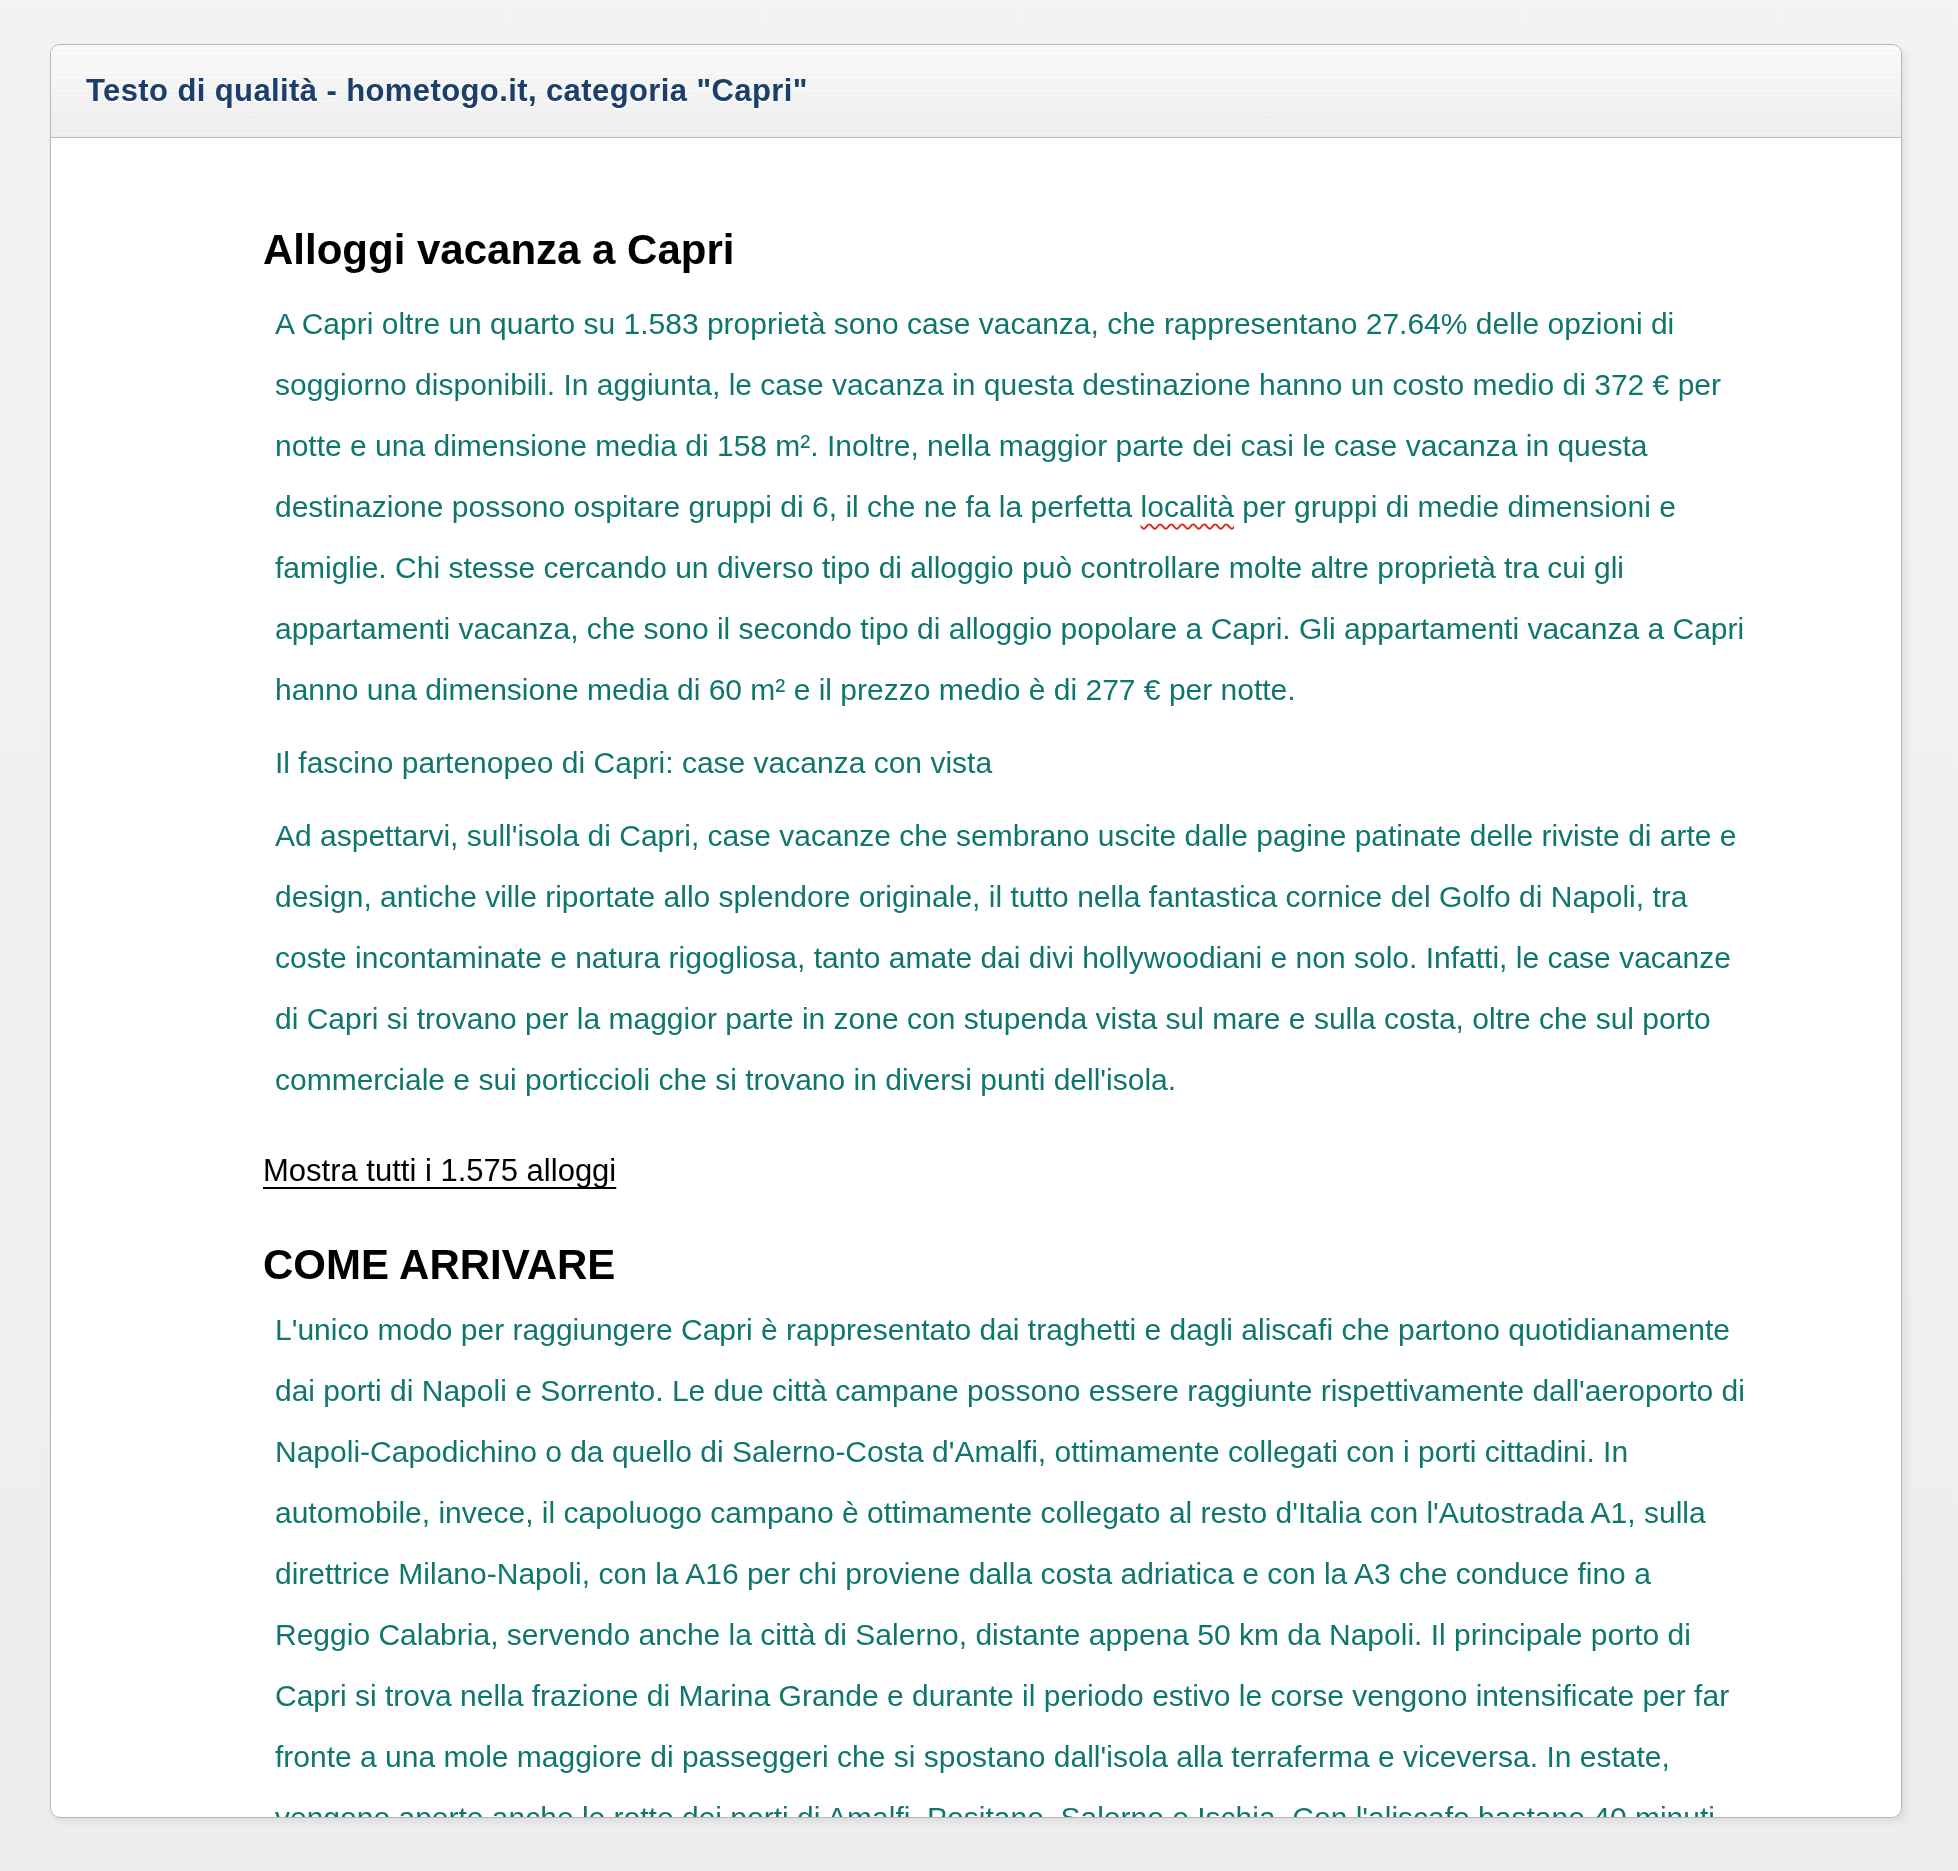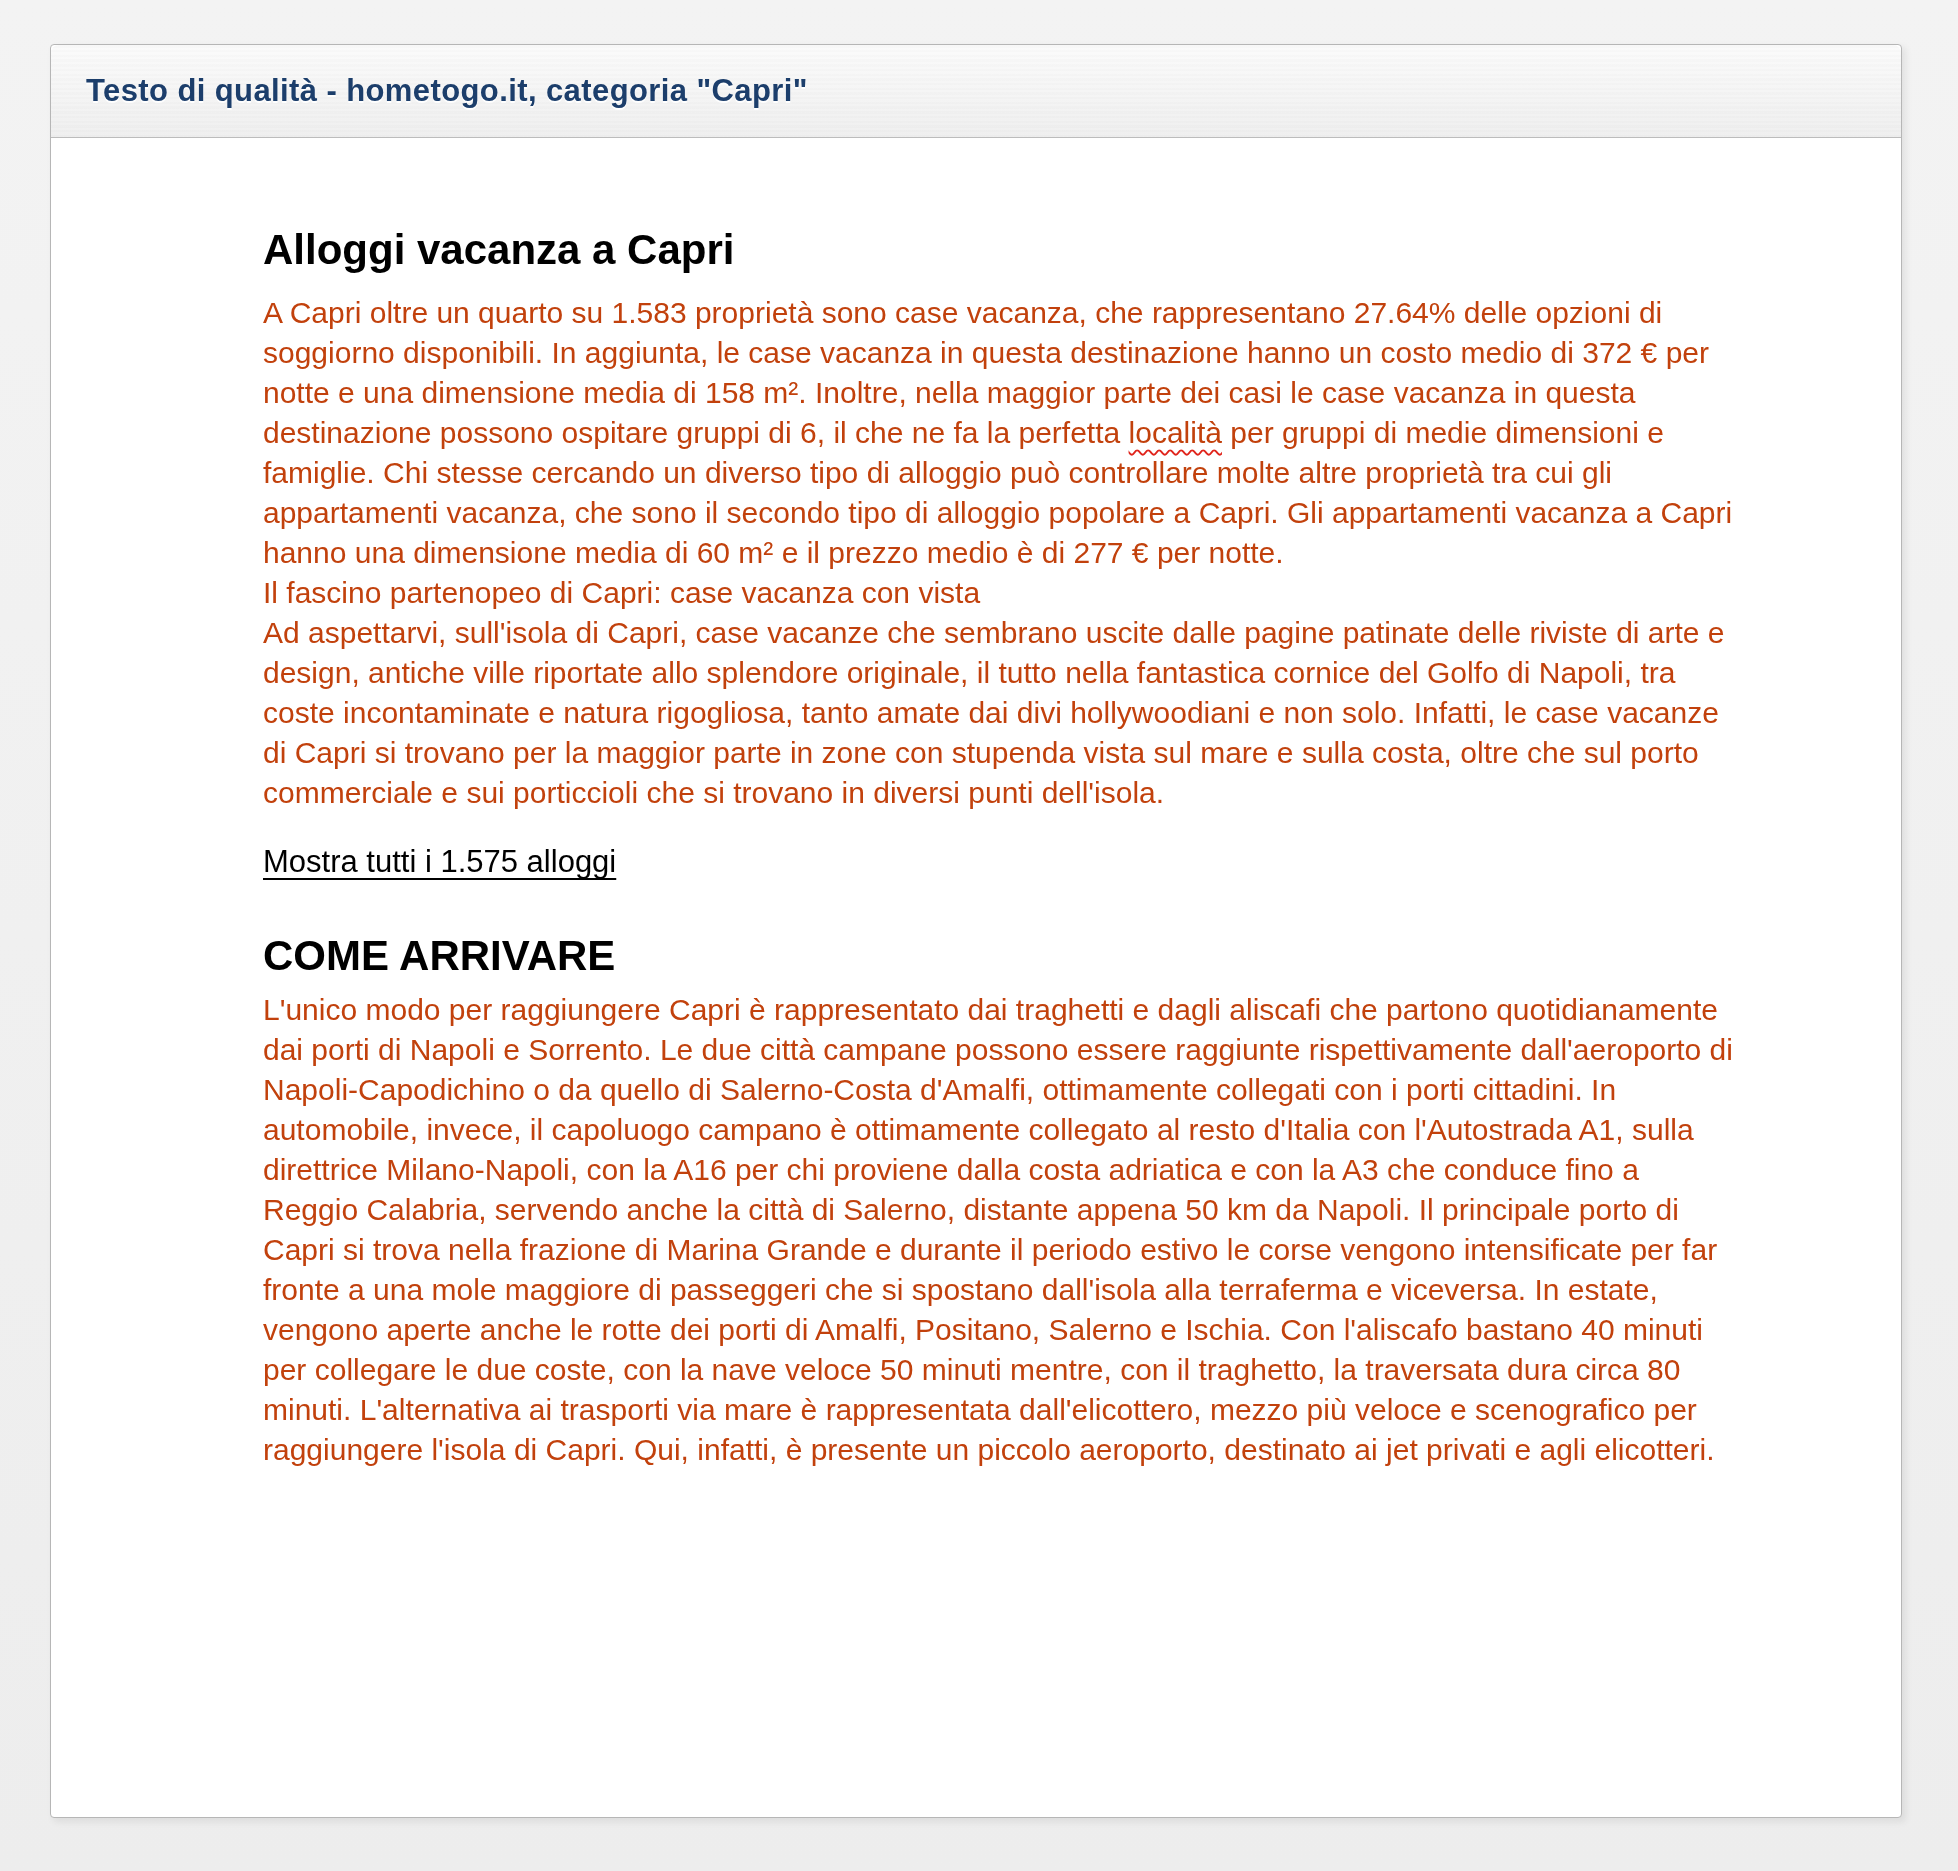--- a/index.html
+++ b/index.html
@@ -17,21 +17,21 @@
   }
   .panel {
     position: absolute;
     left: 50px;
     top: 44px;
     width: 1852px;
     height: 1774px;
     box-sizing: border-box;
     background: #ffffff;
     border: 1.6px solid #b6b6b6;
-    border-radius: 4px;
+    border-radius: 10px;
     box-shadow: 3.1px 3.1px 7.9px rgba(0,0,0,0.07);
     overflow: hidden;
   }
   .panel-header {
     height: 93px;
     box-sizing: border-box;
     display: flex;
     align-items: center;
     padding-left: 35px;
     background: repeating-linear-gradient(
@@ -62,25 +62,25 @@
     margin: 53px 0 0 0;
   }
   .doc-subheading {
     margin: 23.6px 0 0 0;
     font-size: 31px;
     line-height: 36px;
     font-weight: bold;
     color: #000;
   }
   .body-text {
-    margin: 0;
+    margin: 12px;
     width: 1478px;
     font-size: 30px;
-    line-height: 40px;
-    color: #c2410c;
+    line-height: 61px;
+    color: #0f766e;
   }
   .body-text.after-subheading {
     margin-top: 11px;
   }
   .misspelled {
     text-decoration-line: underline;
     text-decoration-style: wavy;
     text-decoration-color: var(--misspell_color, #e0241b);
     text-decoration-thickness: 2.4px;
     text-underline-offset: 5.5px;

